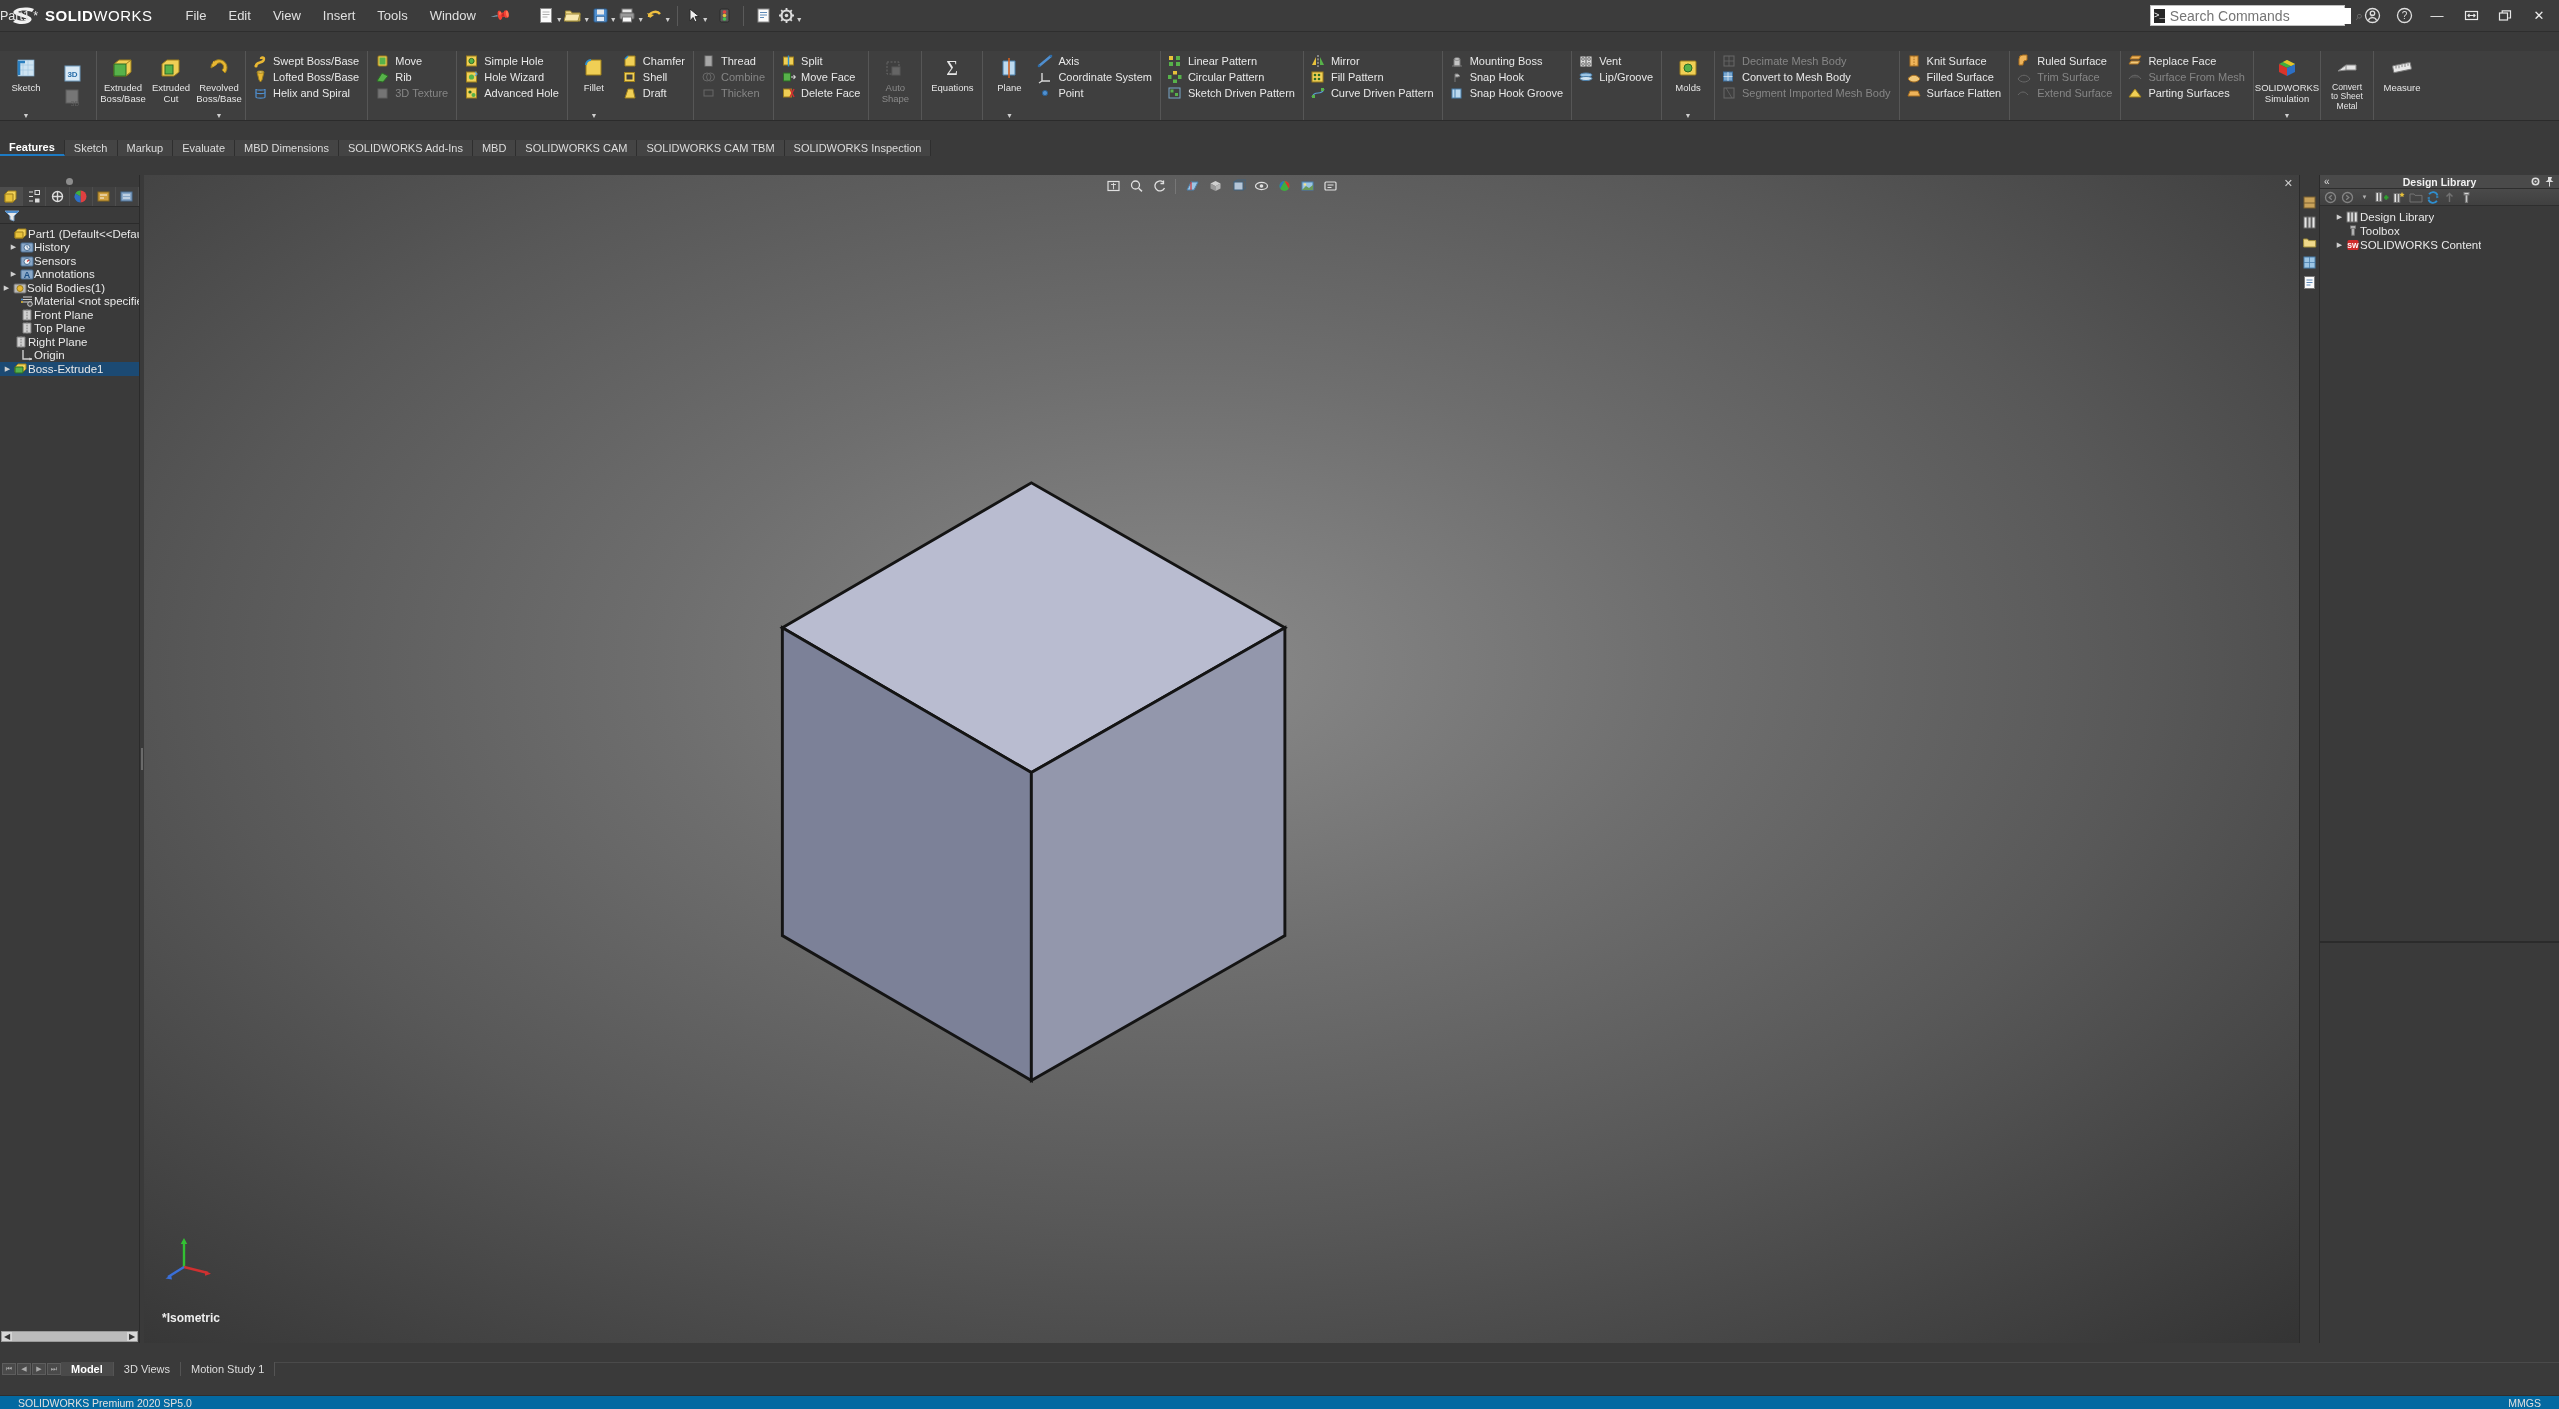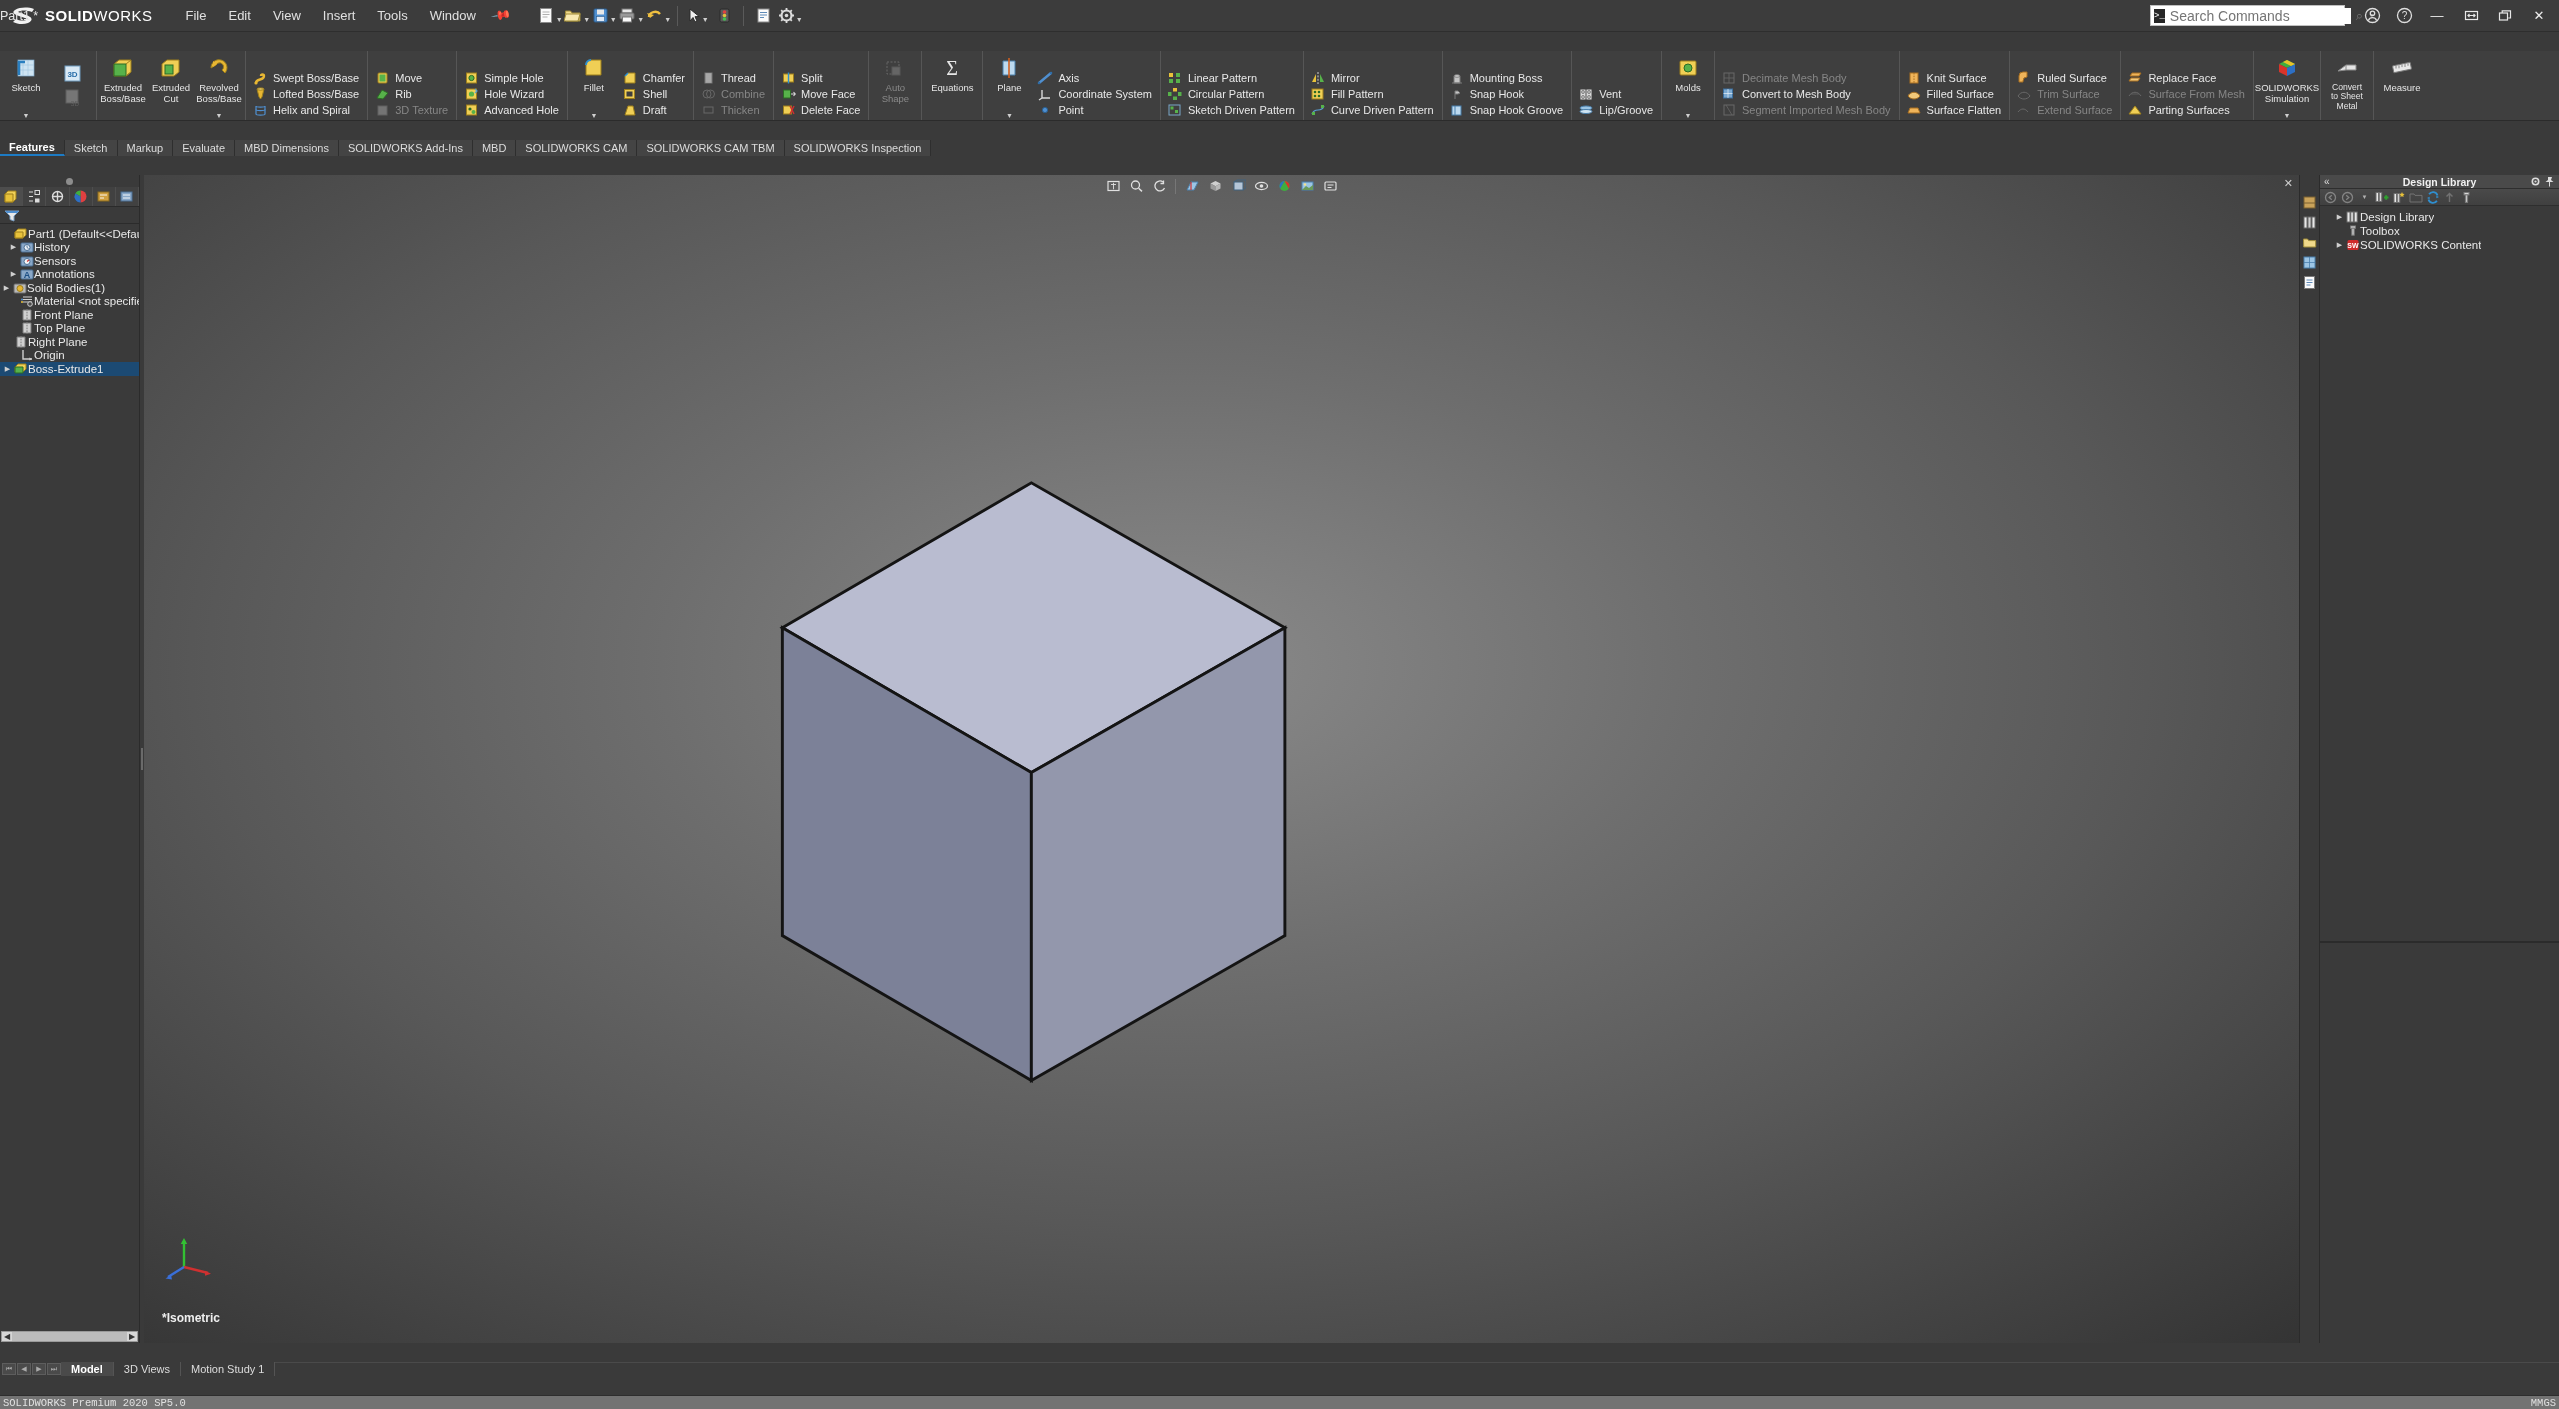--- a/index.html
+++ b/index.html
@@ -53,21 +53,21 @@
   .big-btn {
     width:48px; display:flex; flex-direction:column; align-items:center; justify-content:flex-start;
     padding-top:4px; cursor:default; position:relative;
   }
   .big-btn .lbl { font-size:9.5px; line-height:10.5px; text-align:center; margin-top:2px; color:#e6e6e6; }
   .big-btn.disabled .lbl { color:#8a8a8a; }
   .big-btn .ic { width:26px; height:26px; display:flex; align-items:center; justify-content:center; }
   .big-btn .dcaret { font-size:7px; color:#cfcfcf; position:absolute; bottom:1px; }
   .stack2 { display:flex; flex-direction:column; justify-content:center; width:44px; }
   .stack2 .si { height:24px; display:flex; align-items:center; justify-content:center; }
-  .small-col { display:flex; flex-direction:column; justify-content:flex-end; padding:2px 1px; }
+  .small-col { display:flex; flex-direction:column; justify-content:flex-start; padding:2px 1px; }
   .small-btn { display:flex; align-items:center; gap:5px; padding:1px 5px 1px 3px; height:16px; cursor:default; white-space:nowrap;}
   .small-btn .ic { width:16px; height:15px; display:flex; align-items:center; justify-content:center; flex:0 0 16px;}
   .small-btn .lbl { font-size:11px; color:#e8e8e8; }
   .small-btn.disabled .lbl { color:#868686; }
 
   
   .cmdtabs {
     height:16px; background:#3a3a3a; display:flex; align-items:stretch; flex:0 0 16px;
     position:relative; font-size:11px;
   }
@@ -140,22 +140,22 @@
   
   .bottombar { height:14px; background:#3a3a3a; display:flex; align-items:stretch; flex:0 0 14px; }
   .navbtns { display:flex; align-items:center; gap:1px; padding-left:2px; }
   .navbtn { width:14px; height:12px; background:#4a4a4a; border:1px solid #5d5d5d;
             display:flex; align-items:center; justify-content:center; font-size:7px; color:#aaa; cursor:default;}
   .docktabs { display:flex; align-items:stretch; font-size:11px; }
   .dtab { padding:0 10px; display:flex; align-items:center; background:#3a3a3a; color:#ddd;
           border-right:1px solid #545454; cursor:default;}
   .dtab.active { background:#4a4a4a; color:#fff; font-weight:bold; }
   .dock-rest { flex:1; border-top:1px solid #4a4a4a; }
-  .statusbar { height:14px; background:#737373; display:flex; align-items:center; flex:0 0 14px;
-               font-size:10.5px; color:#e0e0e0; padding:0 3px; border-top:1px solid #2e2e2e;font-family:Liberation Mono, monospace; }
+  .statusbar { height:14px; background:#0369a1; display:flex; align-items:center; flex:0 0 14px;
+               font-size:10.5px; color:#e0e0e0; padding:0 18px; border-top:1px solid #2e2e2e; }
   .statusbar .right { margin-left:auto; display:flex; gap:14px; }
   svg { display:block; }
 </style>
 </head>
 <body>
 
 <div class="app">
 
   <div class="titlebar">
     <div class="sw-logo">

